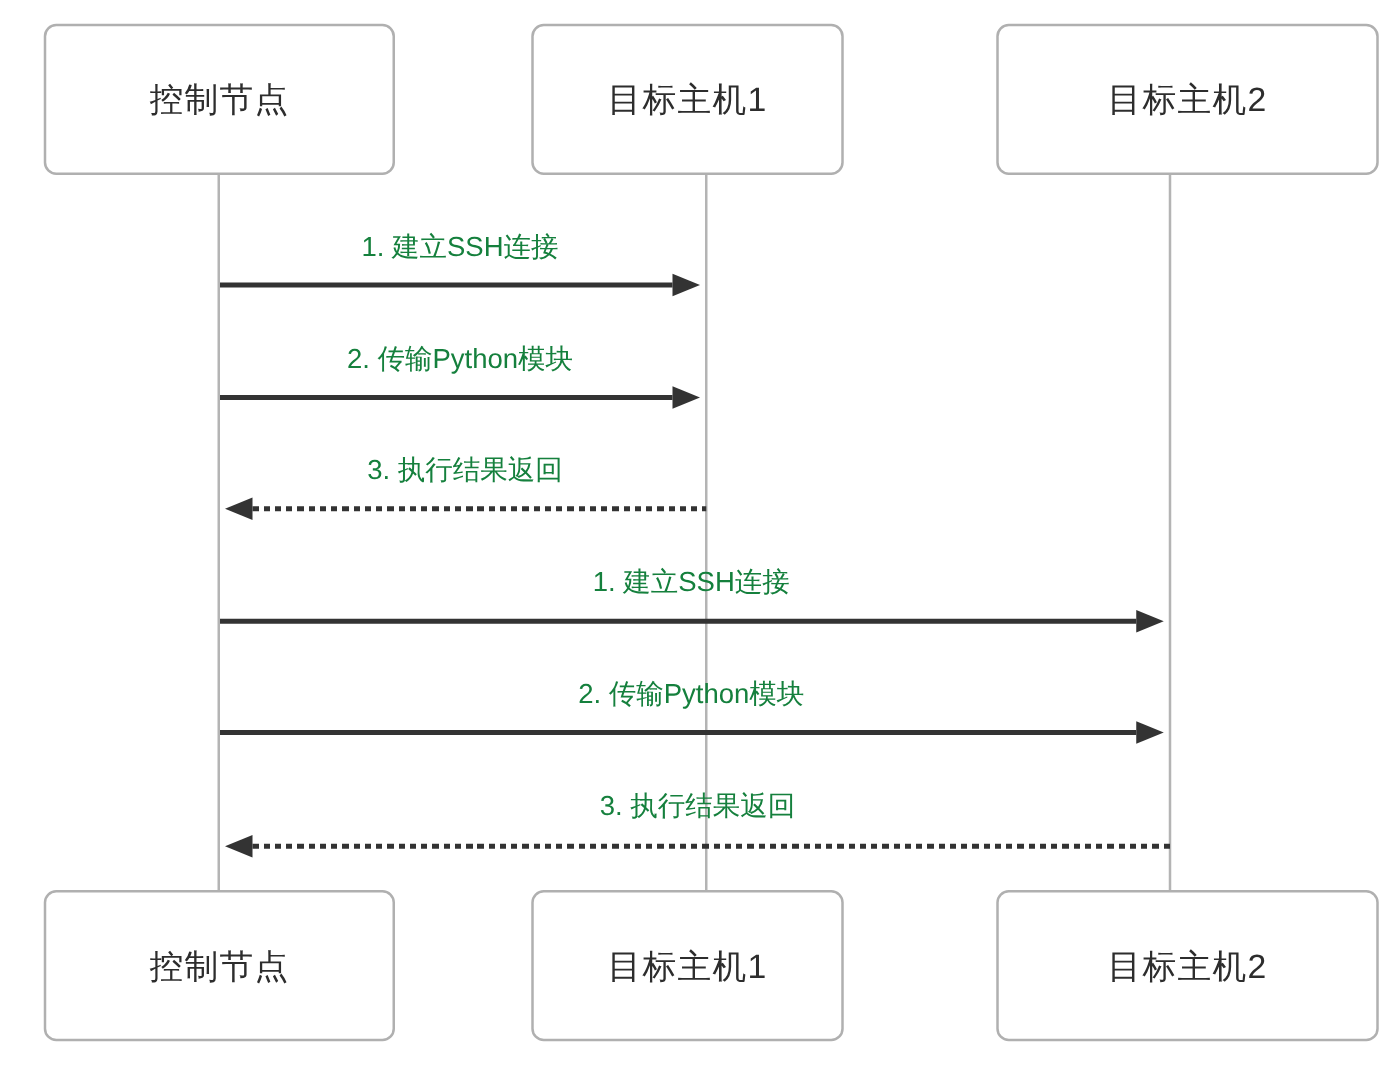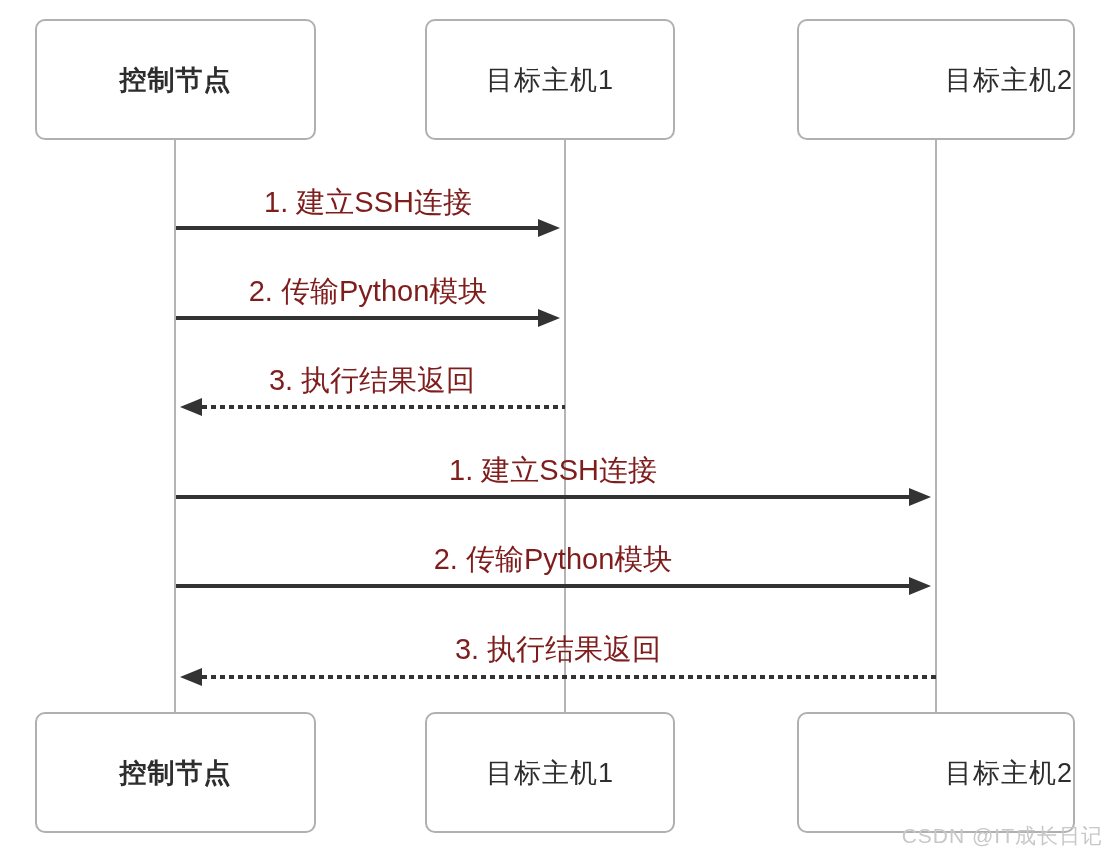--- a/index.html
+++ b/index.html
@@ -26,23 +26,23 @@
     align-items: center;
     justify-content: center;
     box-sizing: border-box;
     z-index: 2;
   }
   .actor-box .actor-label {
     font-size: 27px;
     color: #2d2d2d;
     letter-spacing: 1px;
   }
-  .box-a { left: 35px;  width: 281px; font-weight: bold; }
+  .box-a { left: 35px;  width: 281px; }
   .box-b { left: 425px; width: 250px; }
-  .box-c { left: 797px; width: 278px; justify-content: flex-end; }
+  .box-c { left: 797px; width: 306px; }
   .row-top    { top: 19px; }
   .row-bottom { top: 712px; }
 
   
   .lifeline {
     position: absolute;
     top: 140px;
     width: 2px;
     height: 572px;
     background: #b4b4b4;
@@ -50,22 +50,22 @@
   }
   .ll-a { left: 174px; }
   .ll-b { left: 564px; }
   .ll-c { left: 935px; }
 
   
   .msg-label {
     position: absolute;
     transform: translateX(-50%);
     white-space: nowrap;
-    font-size: 29px;
-    color: #7f1d1d;
+    font-size: 22px;
+    color: #15803d;
     z-index: 3;
     background: transparent;
   }
 
   
   .arrow-line {
     position: absolute;
     height: 4px;
     z-index: 1;
   }
@@ -146,15 +146,14 @@
   <div class="actor-box box-a row-bottom">
     <span class="actor-label">控制节点</span>
   </div>
   <div class="actor-box box-b row-bottom">
     <span class="actor-label">目标主机1</span>
   </div>
   <div class="actor-box box-c row-bottom">
     <span class="actor-label">目标主机2</span>
   </div>
 
-  <div class="watermark">CSDN @IT成长日记</div>
 
 </div>
 
 </body></html>

